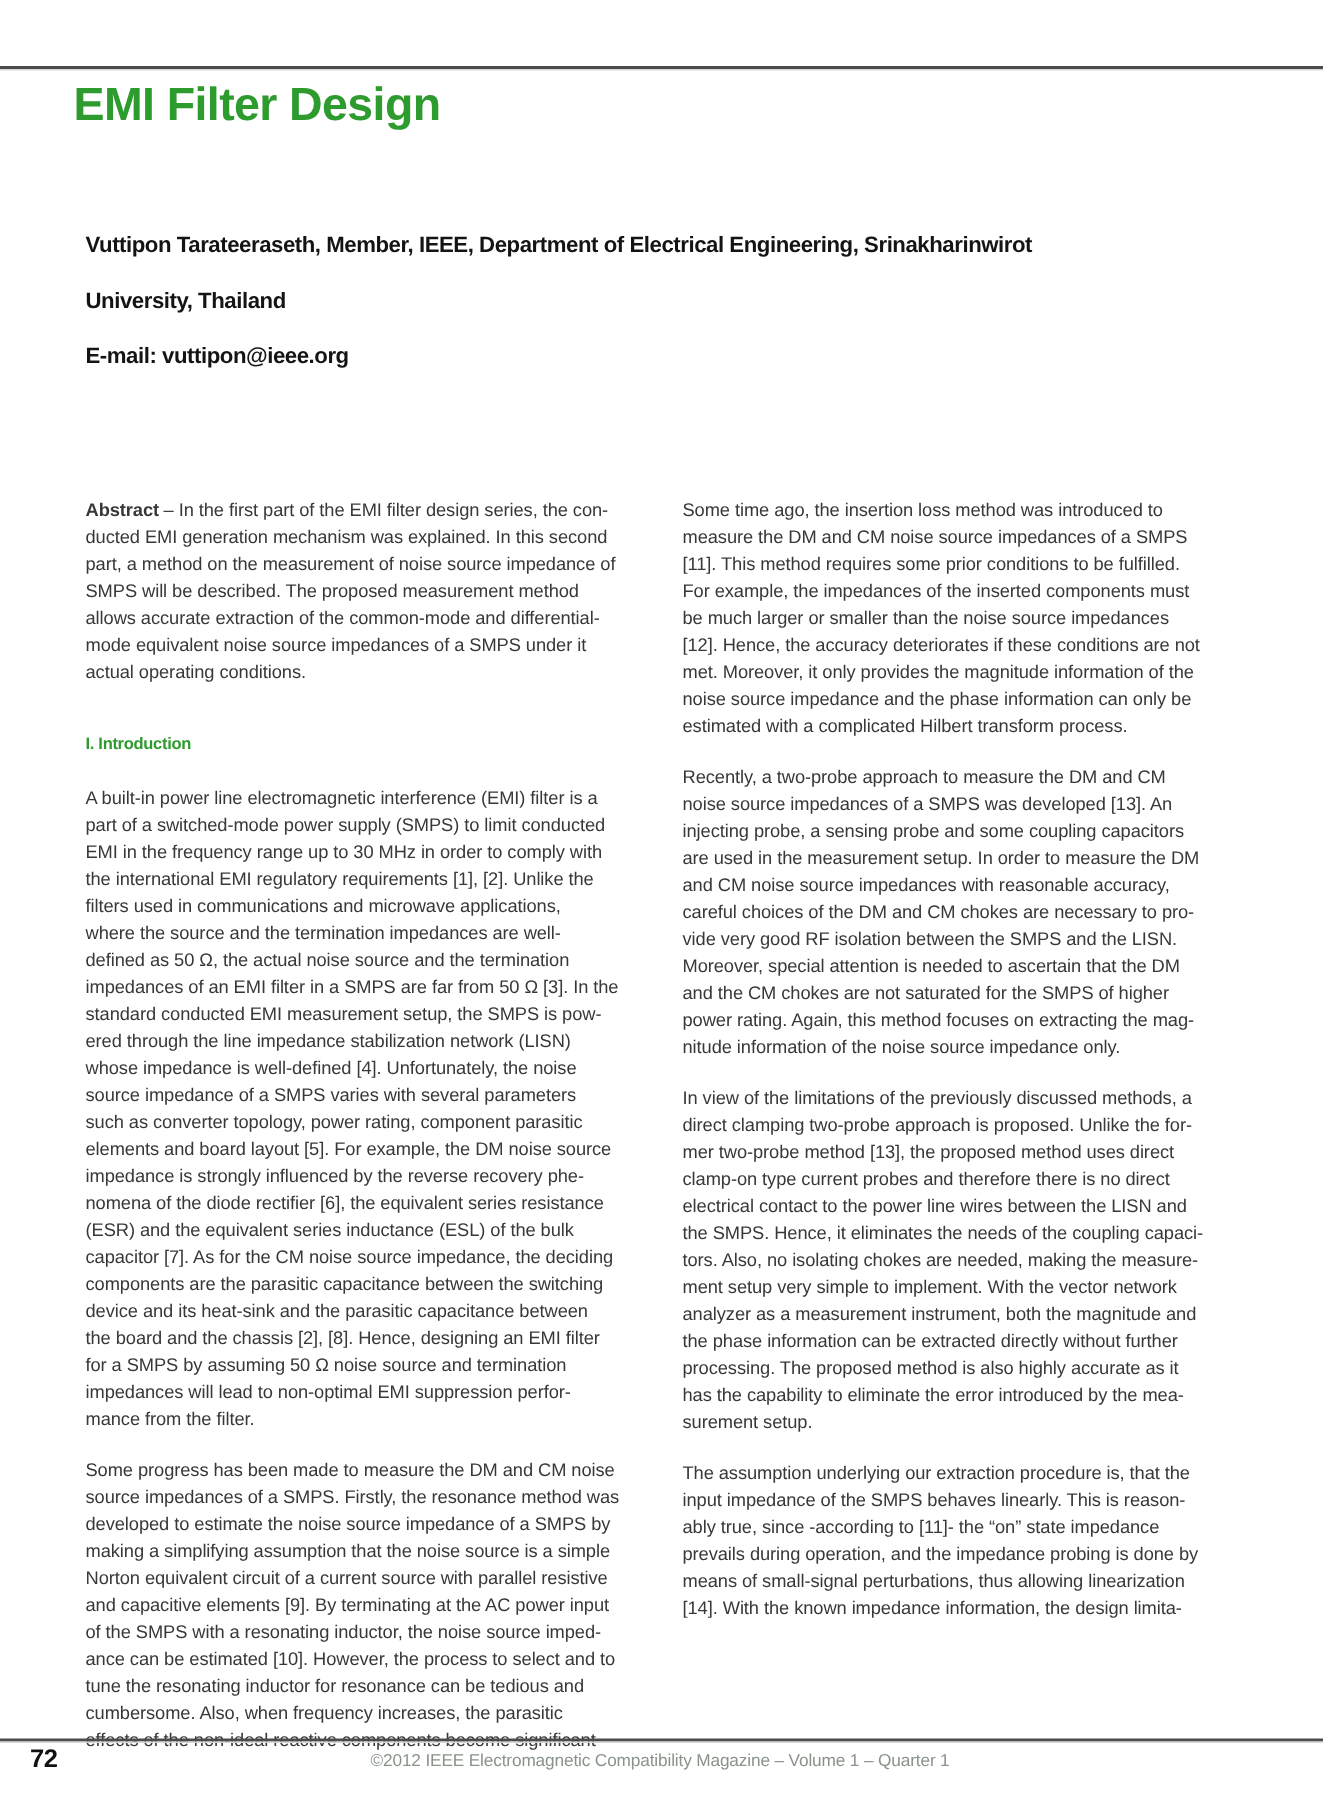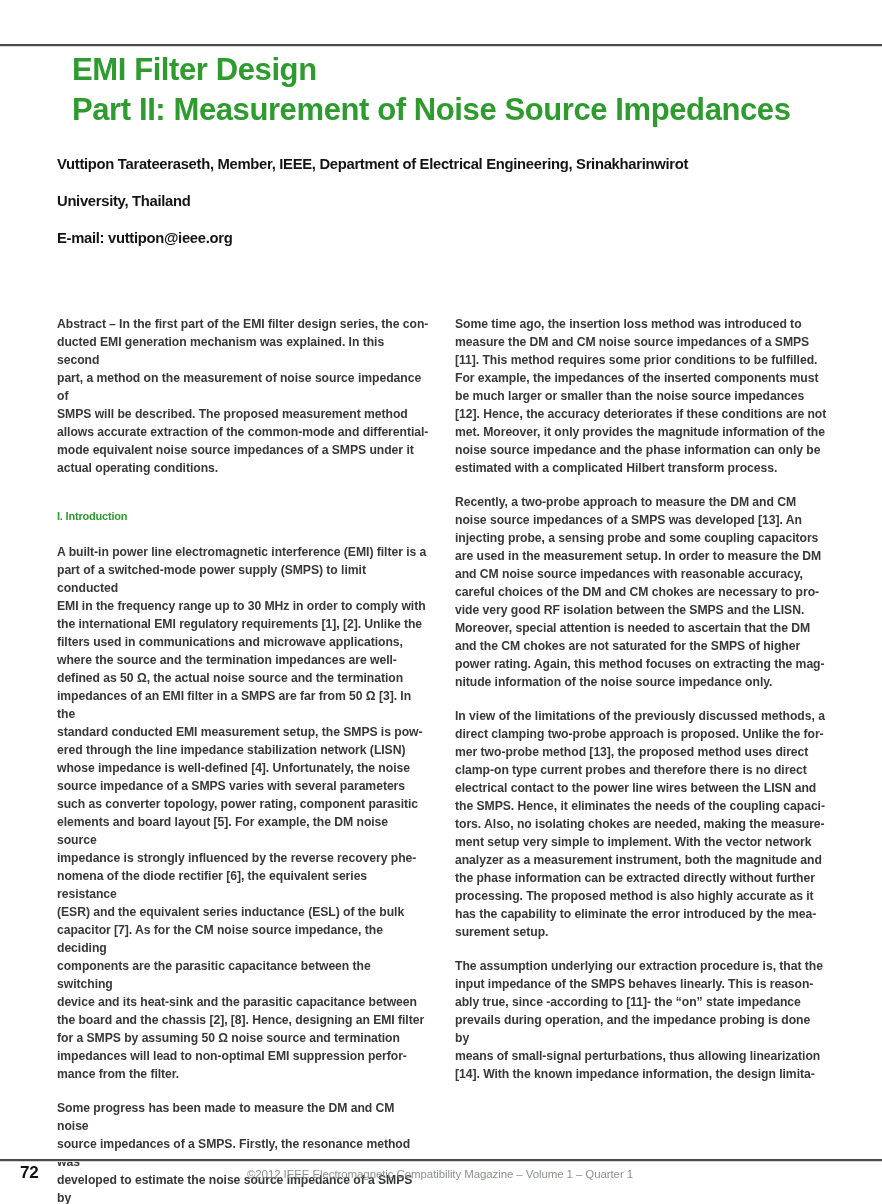--- a/index.html
+++ b/index.html
@@ -3,36 +3,36 @@
 <meta charset="utf-8">
 <style>
   html,body { margin:0; padding:0; background:#ffffff; }
   .page {
     position:relative; width:882px; height:1204px; background:#ffffff;
     font-family:"Liberation Sans", sans-serif; overflow:hidden;
   }
   .rule { position:absolute; left:0; width:882px; height:2px; background:#4b4b4b; }
   .rule-shadow { position:absolute; left:0; width:882px; height:1px; background:#d6d6d6; }
   .title {
-    position:absolute; left:72px; top:50px; width:790px;
+    position:absolute; left:49px; top:50px; width:790px;
     font-size:31px; line-height:40px; font-weight:bold; letter-spacing:-0.4px;
     color:#2e9b2f;
   }
   .byline {
     position:absolute; left:57px; top:156px; width:760px;
     font-size:14.8px; font-weight:bold; letter-spacing:-0.3px; color:#141414;
   }
   .byline div { line-height:16px; margin-bottom:21px; }
   .col {
     position:absolute; top:315px; width:372px;
     font-size:12.2px; line-height:18px; color:#383838; letter-spacing:-0.05px;
   }
   .col-left  { left:57px; }
   .col-right { left:455px; }
-  .para { white-space:pre-line; margin:0 0 16px 0;font-weight:bold; }
+  .para { white-space:pre-line; margin:16px 0 16px 0; }
   .abstract { margin-bottom:30px; }
   .abstract b { margin-right:3px; }
   .section-heading {
     font-size:11px; font-weight:bold; color:#2e9b2f;
     line-height:18px; margin:0 0 18px 0; letter-spacing:-0.2px;
   }
   .footer-pagenum {
     position:absolute; left:20px; top:1163px;
     font-size:17px; font-weight:bold; color:#111111; letter-spacing:-0.3px;
   }
@@ -44,21 +44,20 @@
 </head>
 <body>
 
 <div class="page">
 
   <div class="rule" style="top:44px;"></div>
   <div class="rule-shadow" style="top:46px;"></div>
 
   <div class="title">
     <div>EMI Filter Design</div>
-    <div>Part II: Measurement of Noise Source Impedances</div>
   </div>
 
   <div class="byline">
     <div>Vuttipon Tarateeraseth, Member, IEEE, Department of Electrical Engineering, Srinakharinwirot</div>
     <div>University, Thailand</div>
     <div>E-mail: vuttipon@ieee.org</div>
   </div>
 
   <div class="col col-left">
     <p class="para abstract"><b>Abstract</b><span>– In the first part of the EMI filter design series, the con-

